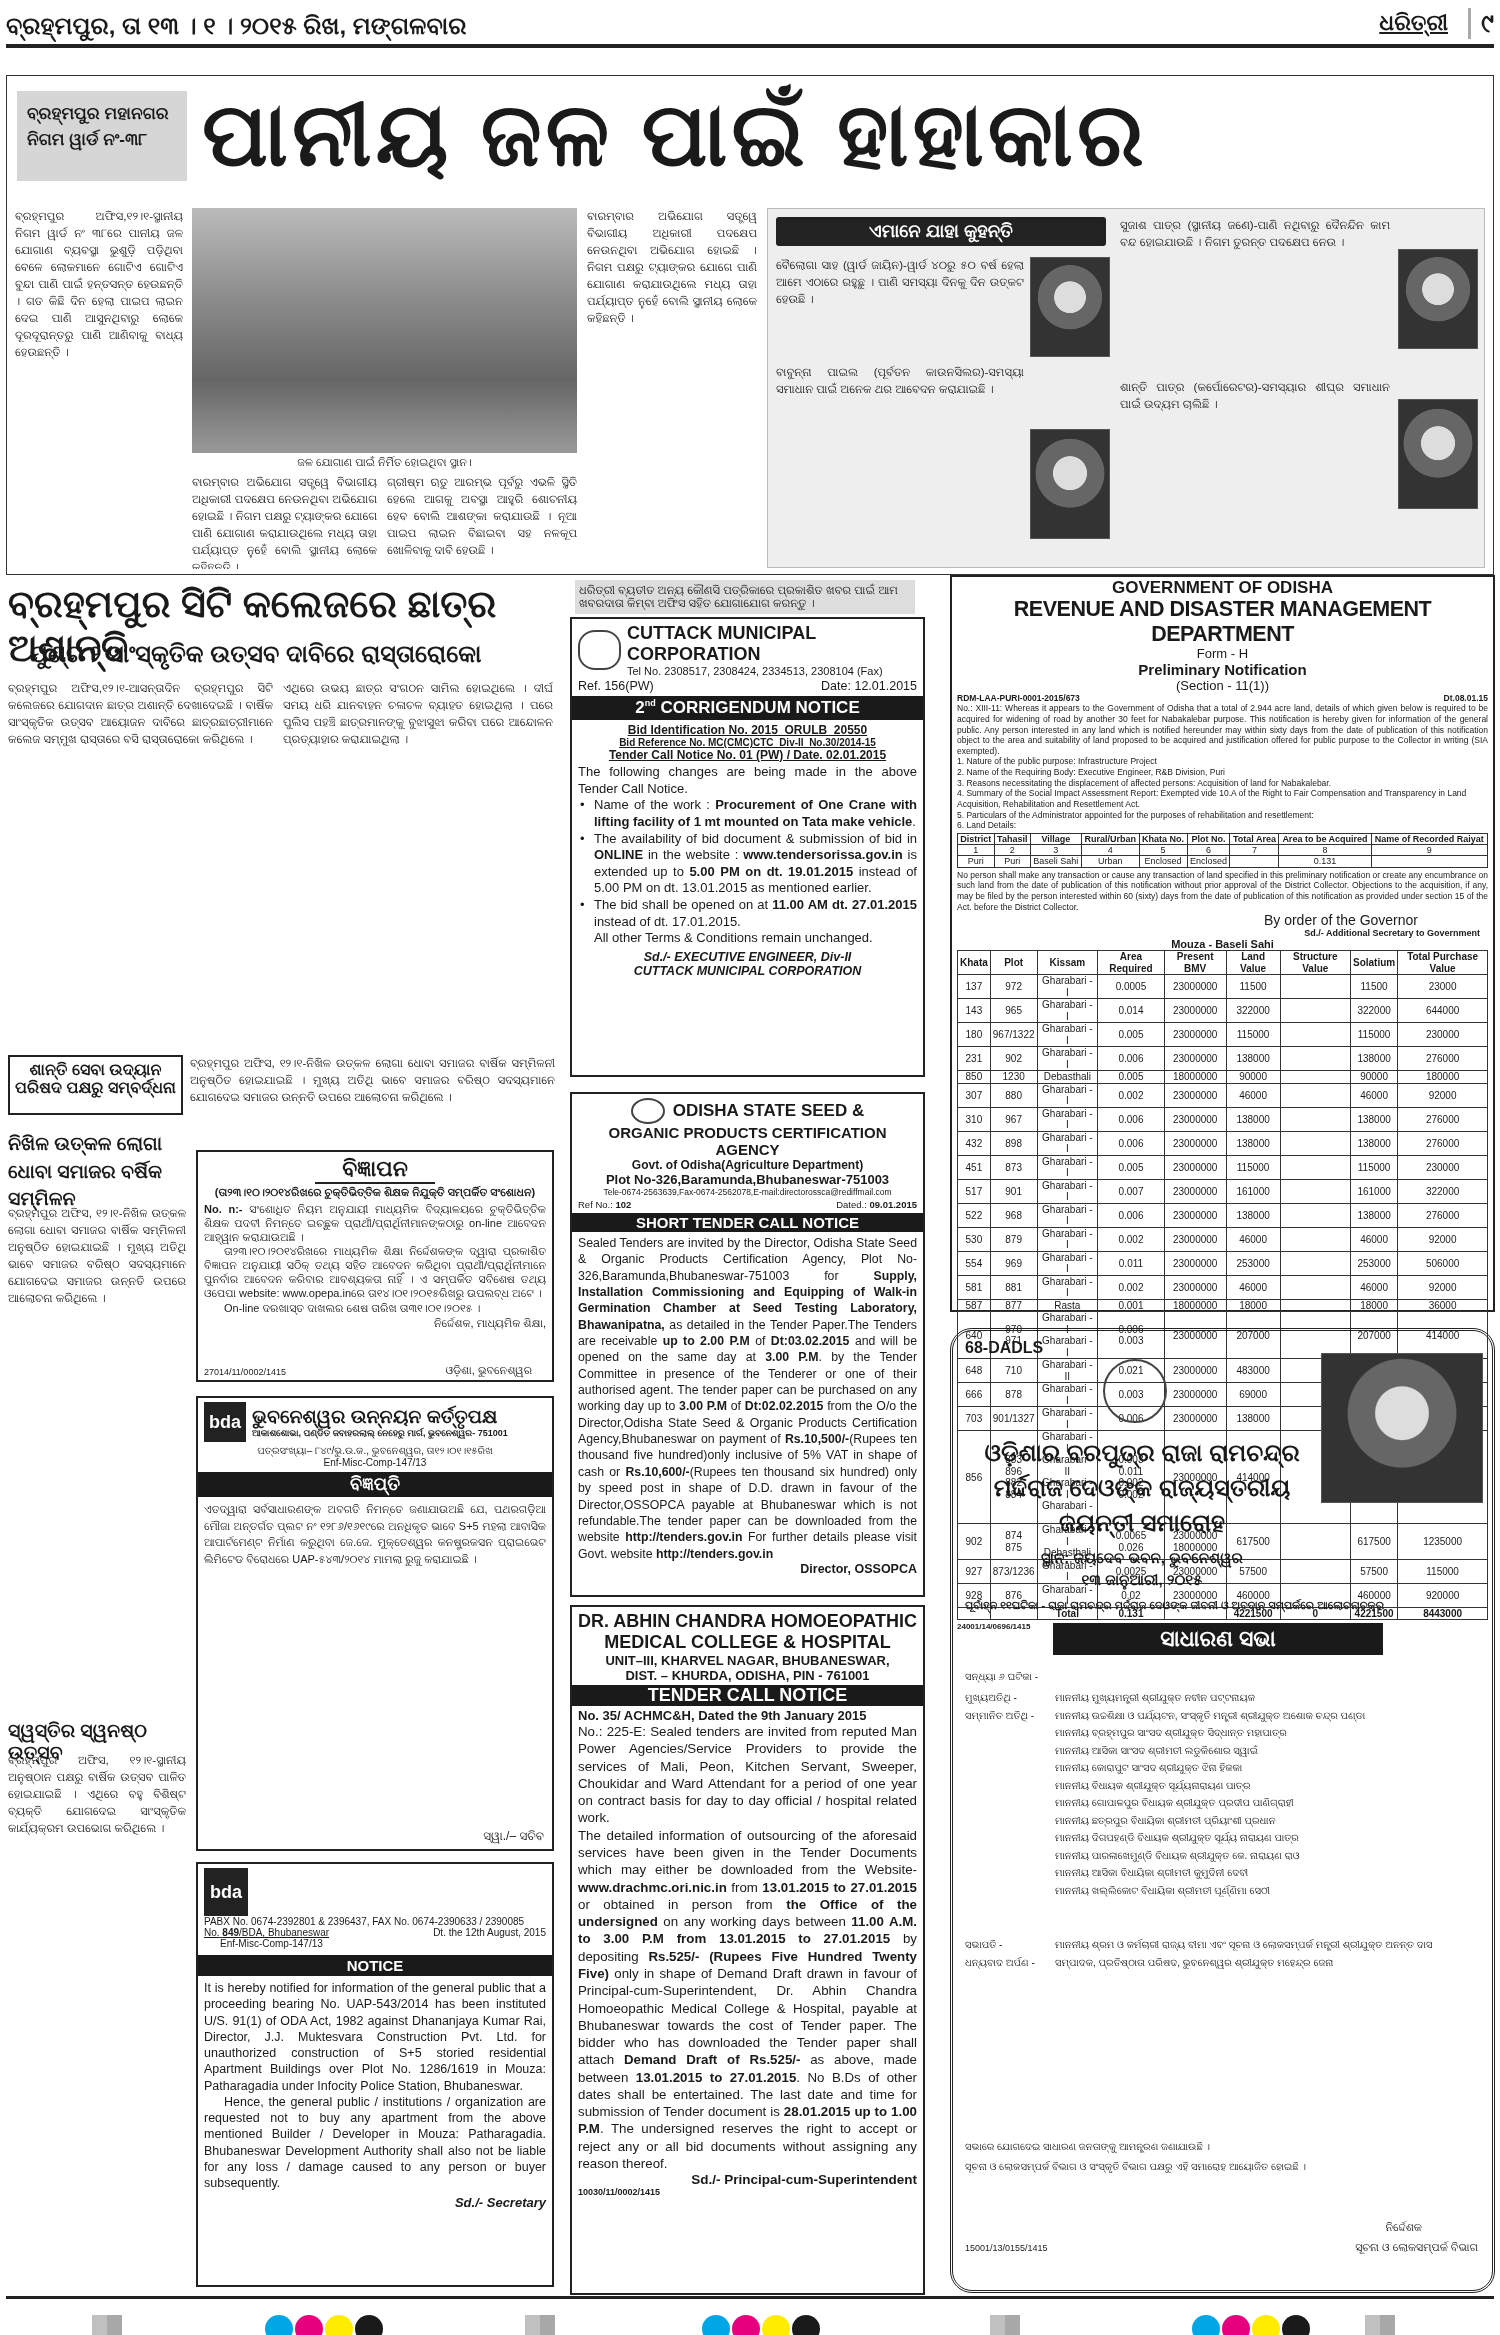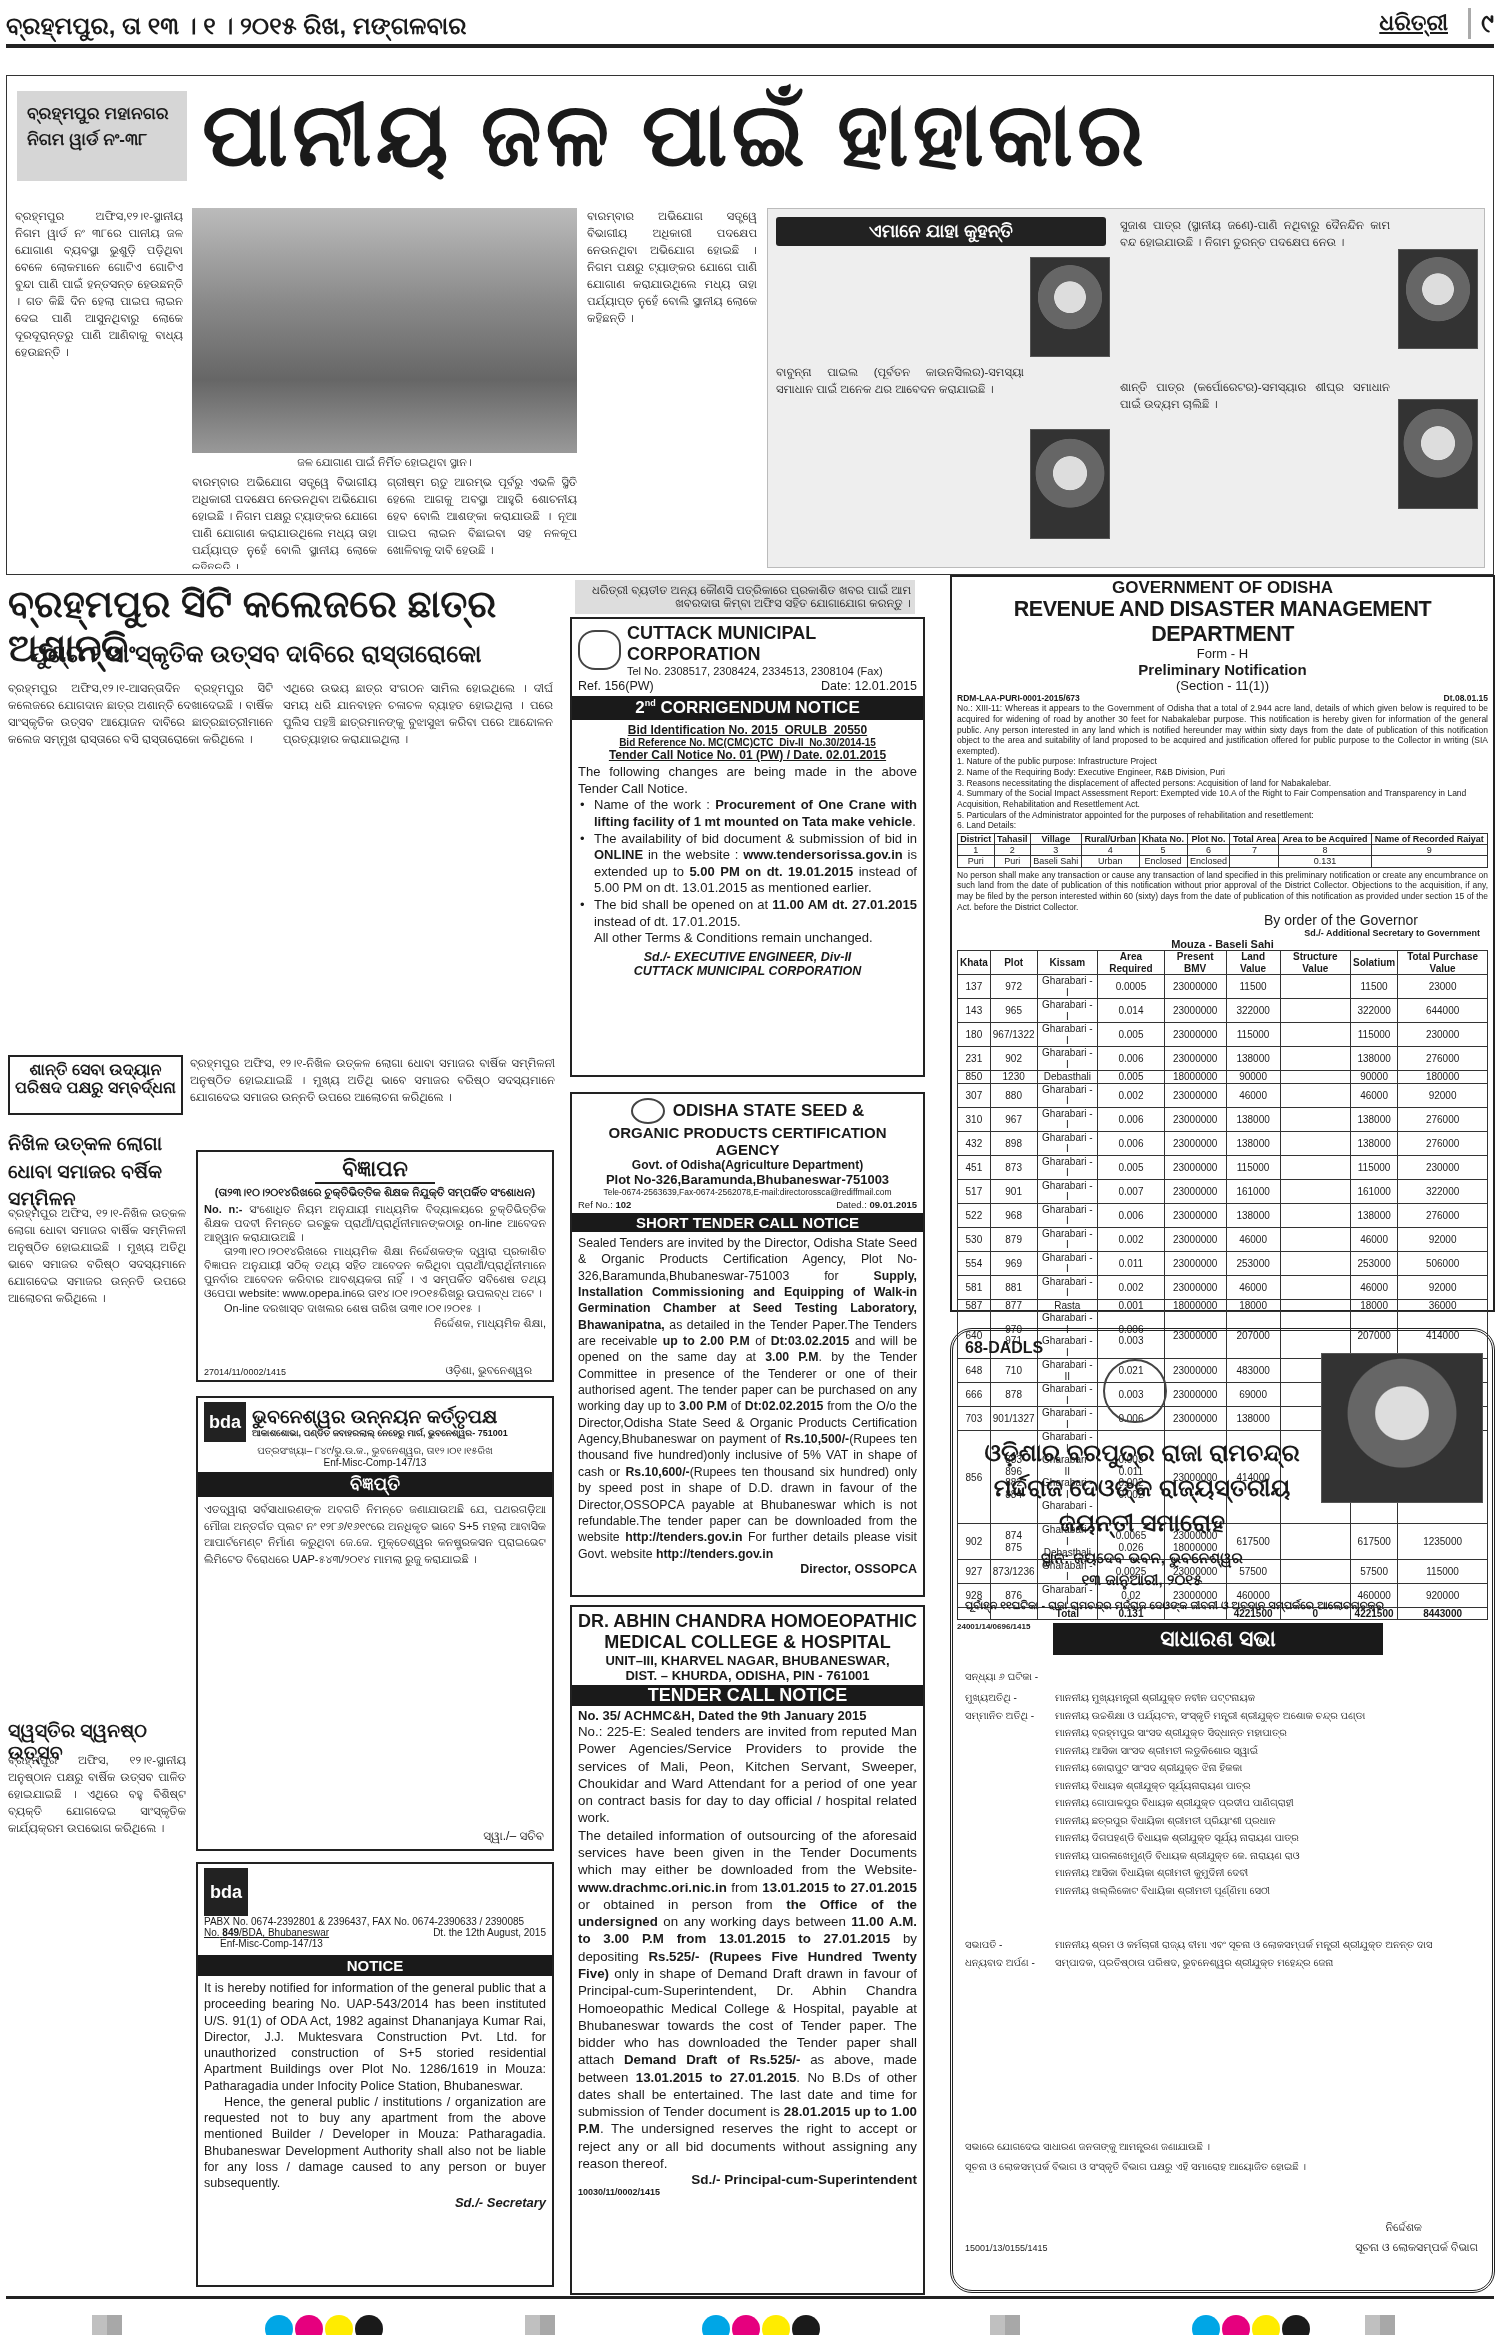--- a/index.html
+++ b/index.html
@@ -22,21 +22,21 @@
   .photo-caption { font-size: 11px; text-align: center; }
   .sidebar-box { background: #eee; border: 1px solid #bbb; }
   .sidebar-title { background: #222; color: #fff; font-size: 18px; font-weight: bold; text-align: center; padding: 4px; border-radius: 3px; }
   .portrait { background: radial-gradient(circle at 50% 40%, #ddd 0 22%, #666 23% 45%, #333 46%); border: 1px solid #555; }
 
   
   .sec-head { font-size: 38px; font-weight: bold; }
   .sub-head { font-size: 24px; font-weight: bold; }
   .box { border: 2px solid #222; background: #fff; }
   .bar { background: #1a1a1a; color: #fff; font-weight: bold; text-align: center; }
-  .small-grey { background: #ddd; font-size: 13px; text-align: right; padding: 4px; }
+  .small-grey { background: #ddd; font-size: 13px; text-align: left; padding: 4px; }
 
   
   .nt { font-size: 16px; line-height: 1.28; text-align: justify; }
   .nt b { font-weight: bold; }
   .center { text-align: center; }
   .right { text-align: right; }
   .u { text-decoration: underline; }
   ul.bul { list-style: none; }
   ul.bul li { padding-left: 16px; position: relative; }
   ul.bul li::before { content: "•"; position: absolute; left: 2px; }
@@ -70,20 +70,21 @@
   <div class="abs photo" style="left:185px;top:132px;width:385px;height:245px;"></div>
   <div class="abs photo-caption" style="left:185px;top:380px;width:385px;">ଜଳ ଯୋଗାଣ ପାଇଁ ନିର୍ମିତ ହୋଇଥିବା ସ୍ଥାନ।</div>
   <div class="abs col-text" style="left:185px;top:398px;width:185px;height:95px;overflow:hidden;">ବାରମ୍ବାର ଅଭିଯୋଗ ସତ୍ତ୍ୱେ ବିଭାଗୀୟ ଅଧିକାରୀ ପଦକ୍ଷେପ ନେଉନଥିବା ଅଭିଯୋଗ ହୋଇଛି । ନିଗମ ପକ୍ଷରୁ ଟ୍ୟାଙ୍କର ଯୋଗେ ପାଣି ଯୋଗାଣ କରାଯାଉଥିଲେ ମଧ୍ୟ ତାହା ପର୍ଯ୍ୟାପ୍ତ ନୁହେଁ ବୋଲି ସ୍ଥାନୀୟ ଲୋକେ କହିଛନ୍ତି ।</div>
   <div class="abs col-text" style="left:380px;top:398px;width:190px;height:95px;overflow:hidden;">ଗ୍ରୀଷ୍ମ ଋତୁ ଆରମ୍ଭ ପୂର୍ବରୁ ଏଭଳି ସ୍ଥିତି ହେଲେ ଆଗକୁ ଅବସ୍ଥା ଆହୁରି ଶୋଚନୀୟ ହେବ ବୋଲି ଆଶଙ୍କା କରାଯାଉଛି । ନୂଆ ପାଇପ ଲାଇନ ବିଛାଇବା ସହ ନଳକୂପ ଖୋଳିବାକୁ ଦାବି ହେଉଛି ।</div>
 
   <div class="abs col-text" style="left:580px;top:132px;width:170px;height:360px;overflow:hidden;">ବାରମ୍ବାର ଅଭିଯୋଗ ସତ୍ତ୍ୱେ ବିଭାଗୀୟ ଅଧିକାରୀ ପଦକ୍ଷେପ ନେଉନଥିବା ଅଭିଯୋଗ ହୋଇଛି । ନିଗମ ପକ୍ଷରୁ ଟ୍ୟାଙ୍କର ଯୋଗେ ପାଣି ଯୋଗାଣ କରାଯାଉଥିଲେ ମଧ୍ୟ ତାହା ପର୍ଯ୍ୟାପ୍ତ ନୁହେଁ ବୋଲି ସ୍ଥାନୀୟ ଲୋକେ କହିଛନ୍ତି ।</div>
 
   <div class="abs sidebar-box" style="left:760px;top:132px;width:718px;height:360px;">
     <div class="abs sidebar-title" style="left:8px;top:8px;width:330px;">ଏମାନେ ଯାହା କୁହନ୍ତି</div>
     <div class="abs portrait" style="left:262px;top:48px;width:80px;height:100px;"></div>
+    <div class="abs col-text" style="left:8px;top:48px;width:248px;height:100px;overflow:hidden;">ବୈଲୋଗା ସାହ (ୱାର୍ଡ ଜାୟିନ)-ୱାର୍ଡ ୪୦ରୁ ୫୦ ବର୍ଷ ହେଲା ଆମେ ଏଠାରେ ରହୁଛୁ । ପାଣି ସମସ୍ୟା ଦିନକୁ ଦିନ ଉତ୍କଟ ହେଉଛି ।</div>
     <div class="abs col-text" style="left:8px;top:155px;width:248px;height:200px;overflow:hidden;">ବାବୁନ୍ନା ପାଇଲ (ପୂର୍ବତନ କାଉନସିଲର)-ସମସ୍ୟା ସମାଧାନ ପାଇଁ ଅନେକ ଥର ଆବେଦନ କରାଯାଇଛି ।</div>
     <div class="abs portrait" style="left:262px;top:220px;width:80px;height:110px;"></div>
     <div class="abs col-text" style="left:352px;top:8px;width:270px;height:150px;overflow:hidden;">ସୁଜାଶ ପାତ୍ର (ସ୍ଥାନୀୟ ଜଣେ)-ପାଣି ନଥିବାରୁ ଦୈନନ୍ଦିନ କାମ ବନ୍ଦ ହୋଇଯାଉଛି । ନିଗମ ତୁରନ୍ତ ପଦକ୍ଷେପ ନେଉ ।</div>
     <div class="abs portrait" style="left:630px;top:40px;width:80px;height:100px;"></div>
     <div class="abs col-text" style="left:352px;top:170px;width:270px;height:180px;overflow:hidden;">ଶାନ୍ତି ପାତ୍ର (କର୍ପୋରେଟର)-ସମସ୍ୟାର ଶୀଘ୍ର ସମାଧାନ ପାଇଁ ଉଦ୍ୟମ ଚାଲିଛି ।</div>
     <div class="abs portrait" style="left:630px;top:190px;width:80px;height:110px;"></div>
   </div>
 </div>
 
 <div class="abs sec-head" style="left:8px;top:583px;width:548px;">ବ୍ରହ୍ମପୁର ସିଟି କଲେଜରେ ଛାତ୍ର ଅଶାନ୍ତି</div>

